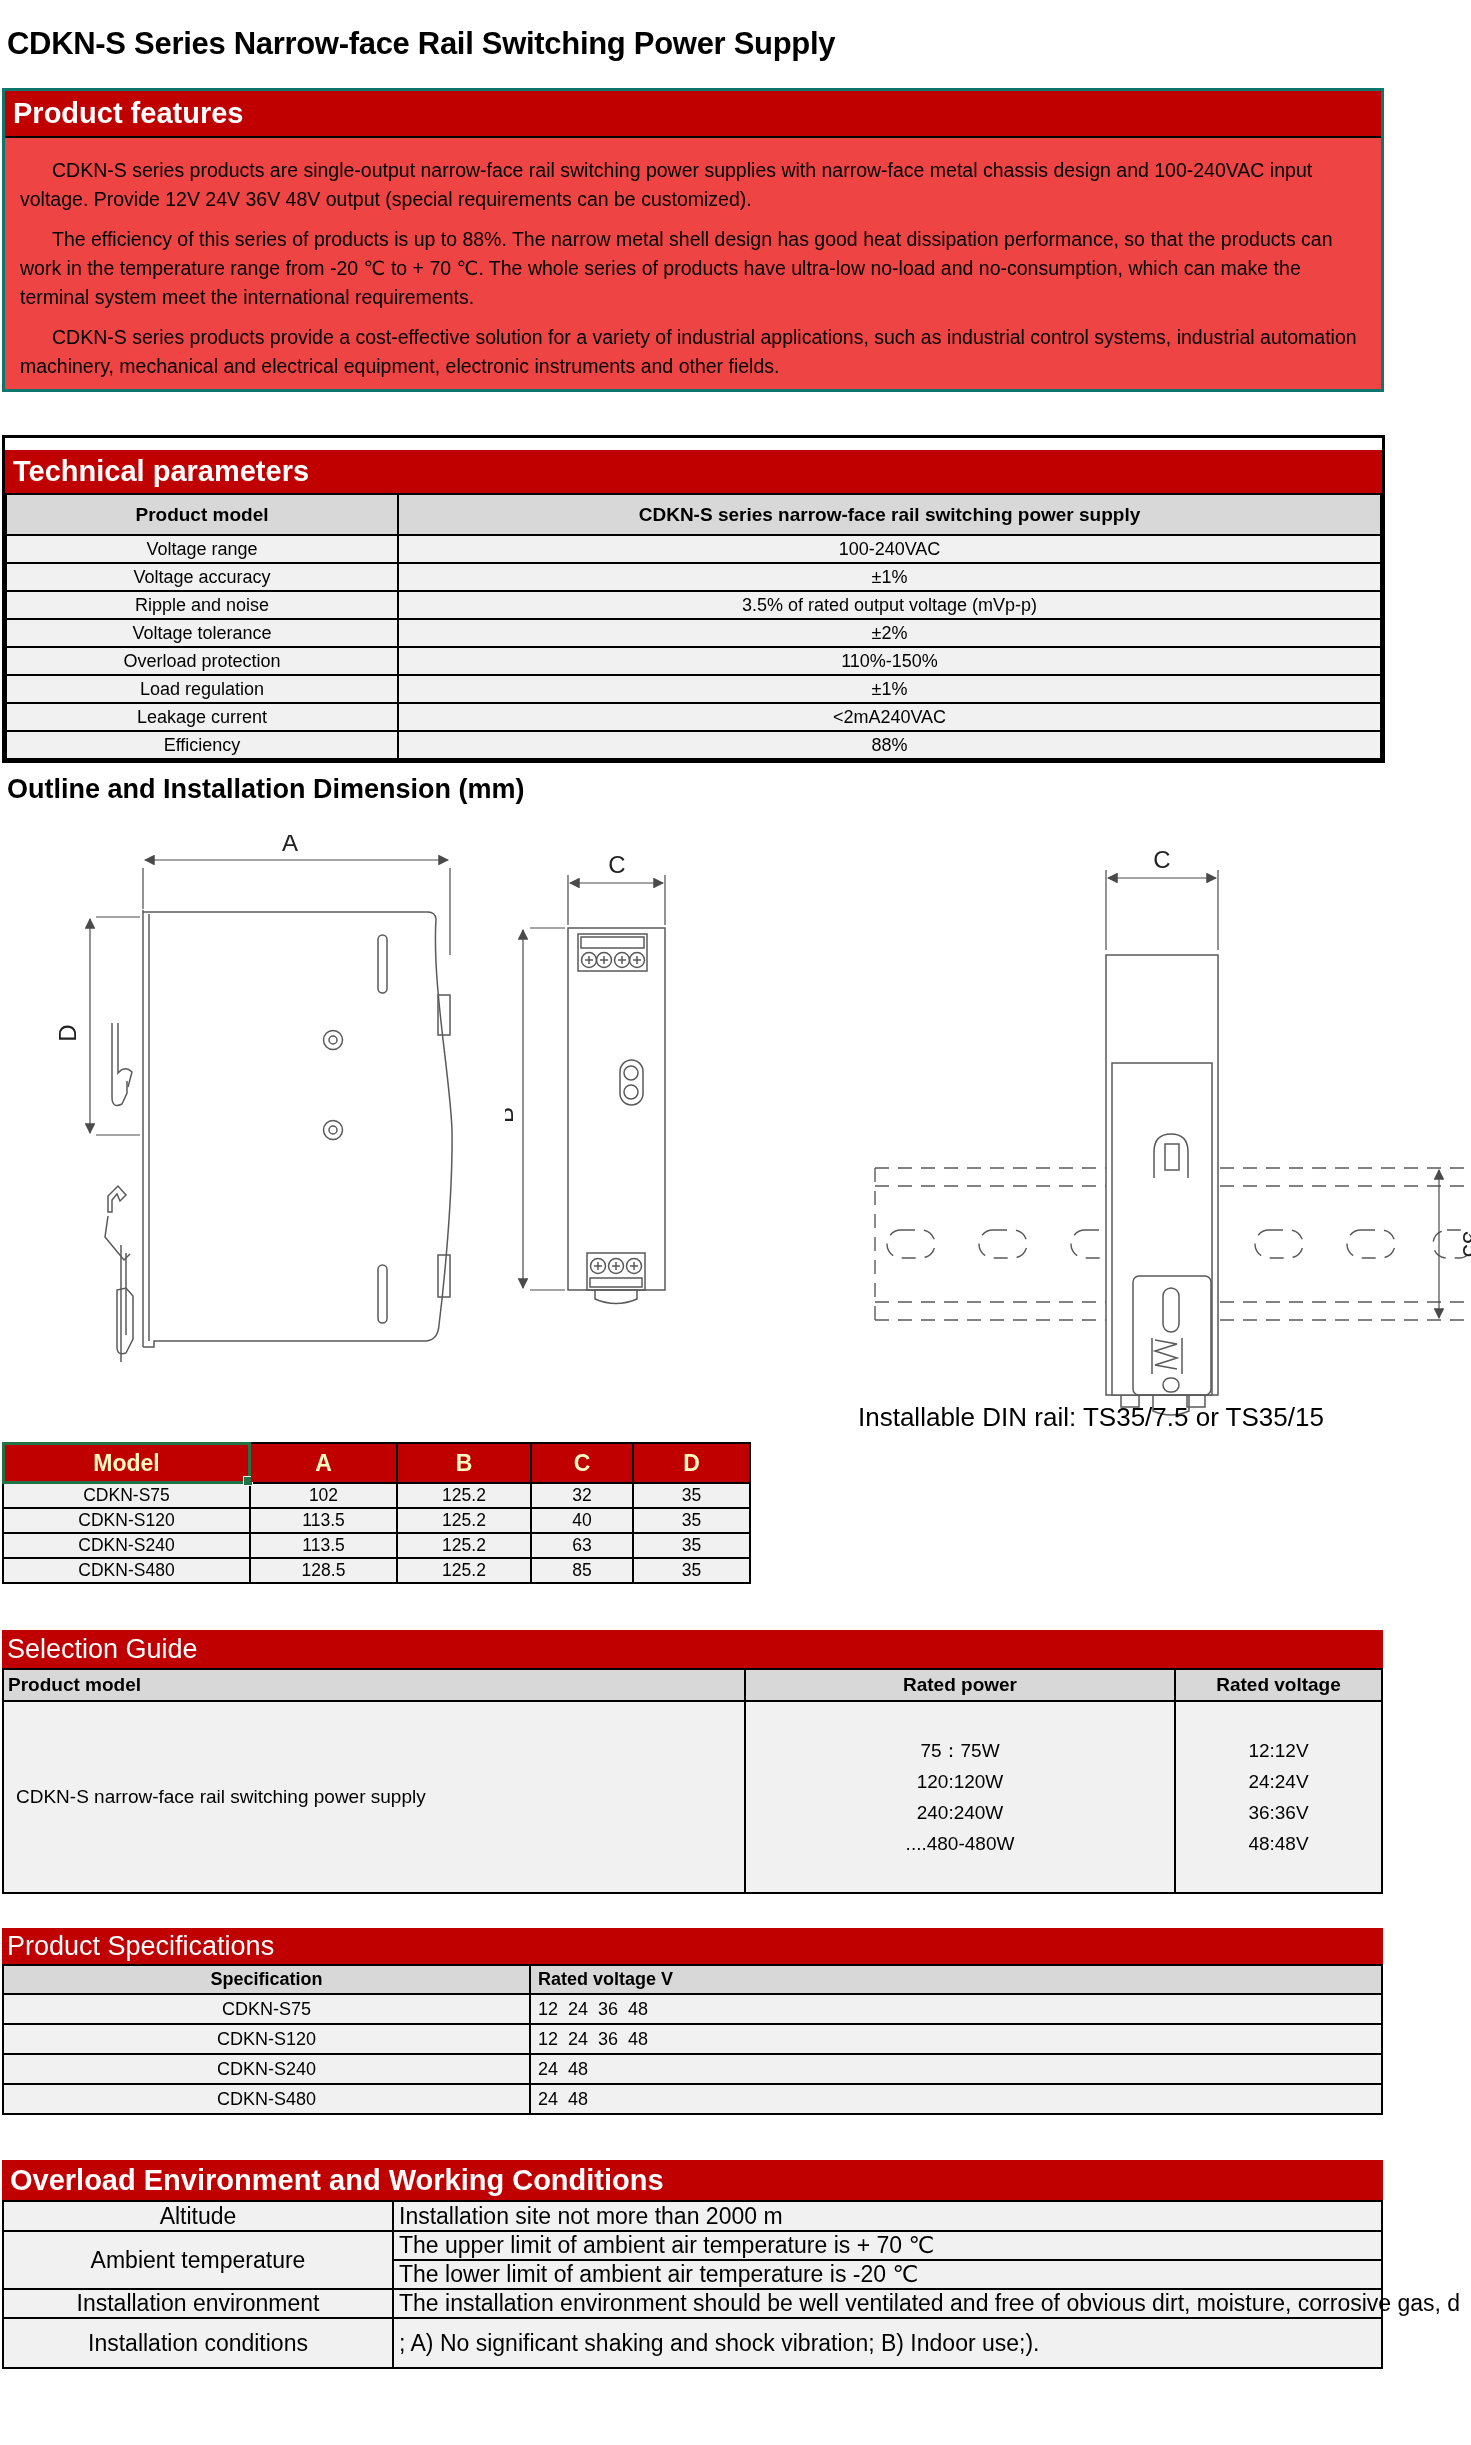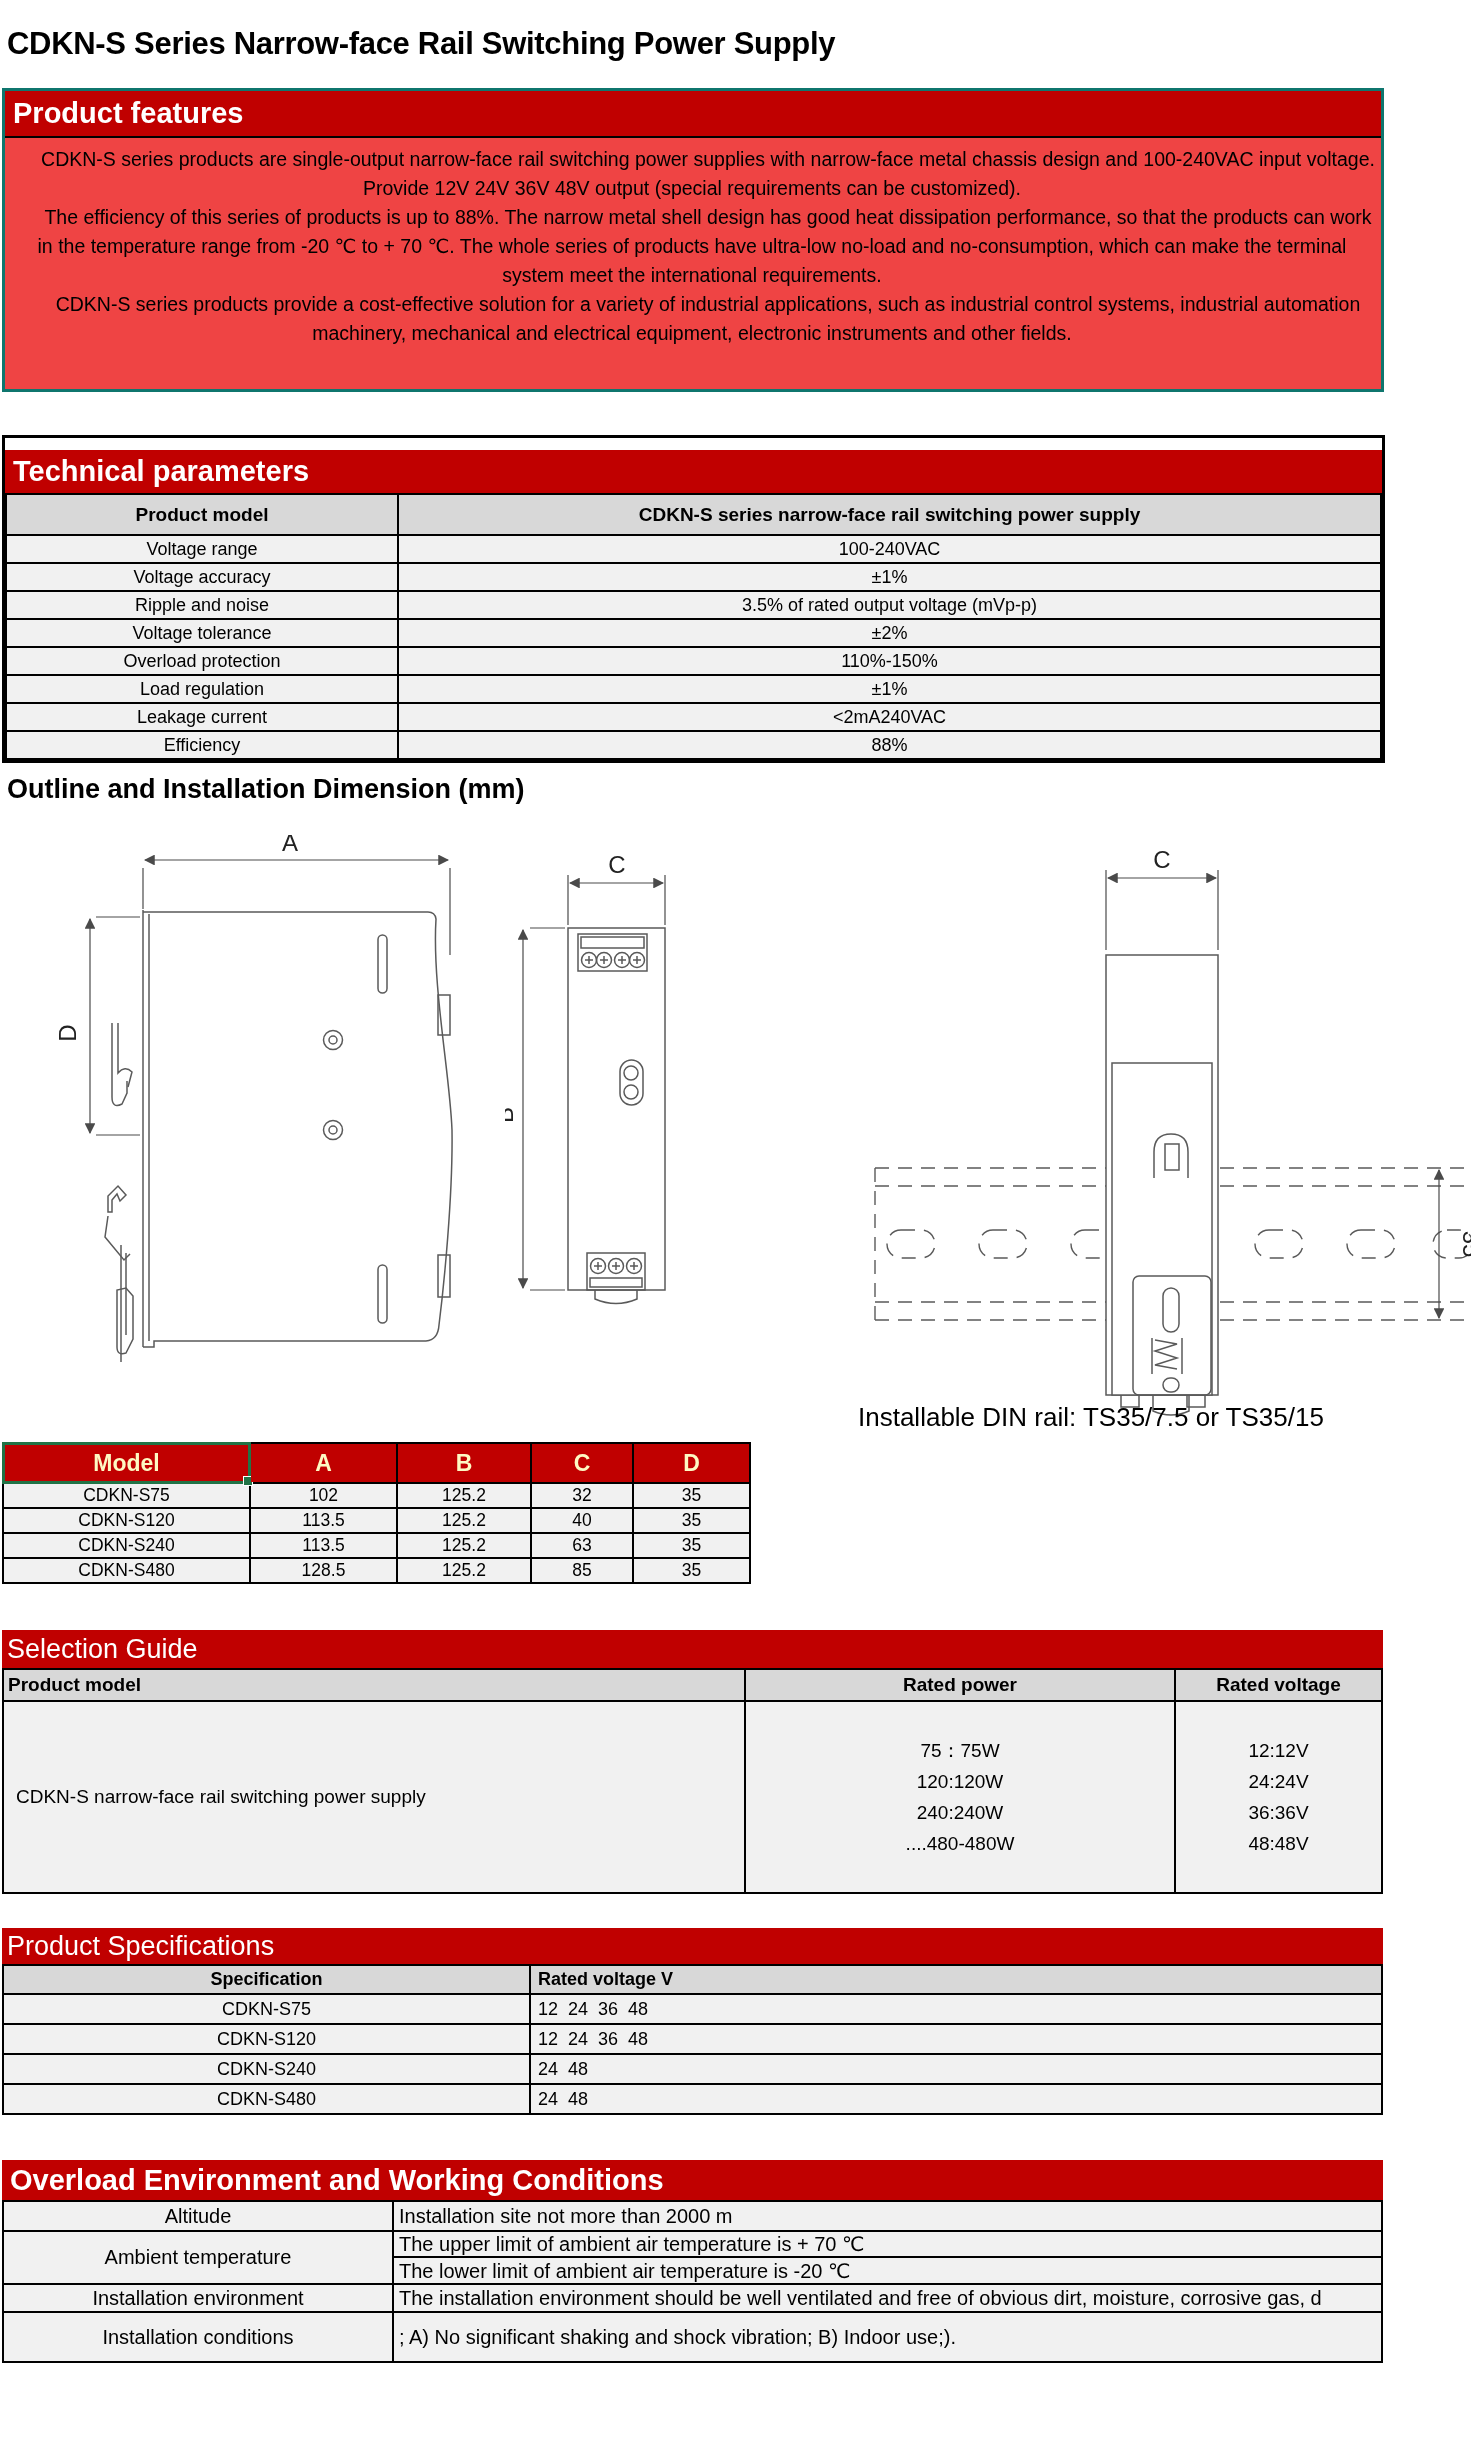--- a/index.html
+++ b/index.html
@@ -10,21 +10,21 @@
   .abs{position:absolute;}
 
   
   #page-title{left:7px;top:26px;font-size:31px;font-weight:bold;letter-spacing:-0.3px;}
 
   
   #features-box{left:2px;top:88px;width:1382px;height:304px;border:3px solid #0f766e;background:#ef4444;box-sizing:border-box;}
   .banner{background:#C00000;color:#fff;padding-left:8px;white-space:nowrap;overflow:hidden;}
   #features-banner{height:45px;line-height:45px;font-size:29px;font-weight:bold;border-bottom:2px solid #000;}
   #features-body{padding:7px 6px 0 4px;font-size:19.5px;line-height:29px;}
-  #features-body p{margin:0;text-indent:32px;text-align:center;}
+  #features-body p{margin:11px;text-indent:32px;}
 
   
   table{border-collapse:collapse;table-layout:fixed;}
   td,th{border:2px solid #000;padding:0;font-weight:normal;overflow:visible;}
   .gray-head{background:#D8D8D8;font-weight:bold;}
   .row-gray{background:#F1F1F1;}
 
   
   #tech-section{left:2px;top:435px;width:1383px;border:3px solid #000;box-sizing:border-box;background:#fff;}
   #tech-banner{height:43px;line-height:43px;font-size:29px;font-weight:bold;margin-top:12px;}
@@ -72,21 +72,21 @@
   #specs-table th{height:27px;font-size:18px;}
   #specs-table .c1{width:525px;text-align:center;}
   #specs-table .c2{text-align:left;padding-left:7px;}
   #specs-table td{background:#F1F1F1;height:28px;font-size:18px;}
   #specs-table td.c2{white-space:pre;}
 
   
   #operating-section{left:2px;top:2160px;width:1381px;}
   #operating-banner{height:40px;line-height:40px;font-size:29px;font-weight:bold;}
   #operating-table{width:1381px;}
-  #operating-table td{background:#F1F1F1;font-size:20px;}
+  #operating-table td{background:#F1F1F1;font-size:23px;}
   #operating-table .lab{width:388px;text-align:center;}
   #operating-table .val{text-align:left;padding-left:5px;white-space:nowrap;}
   .h30{height:28px;} .h26{height:24px;} .h27{height:25px;} .h28{height:26px;} .h50{height:48px;}
 </style>
 </head>
 <body>
 
 <div id="page-title" class="abs">CDKN-S Series Narrow-face Rail Switching Power Supply</div>
 
 <div id="features-box" class="abs">

